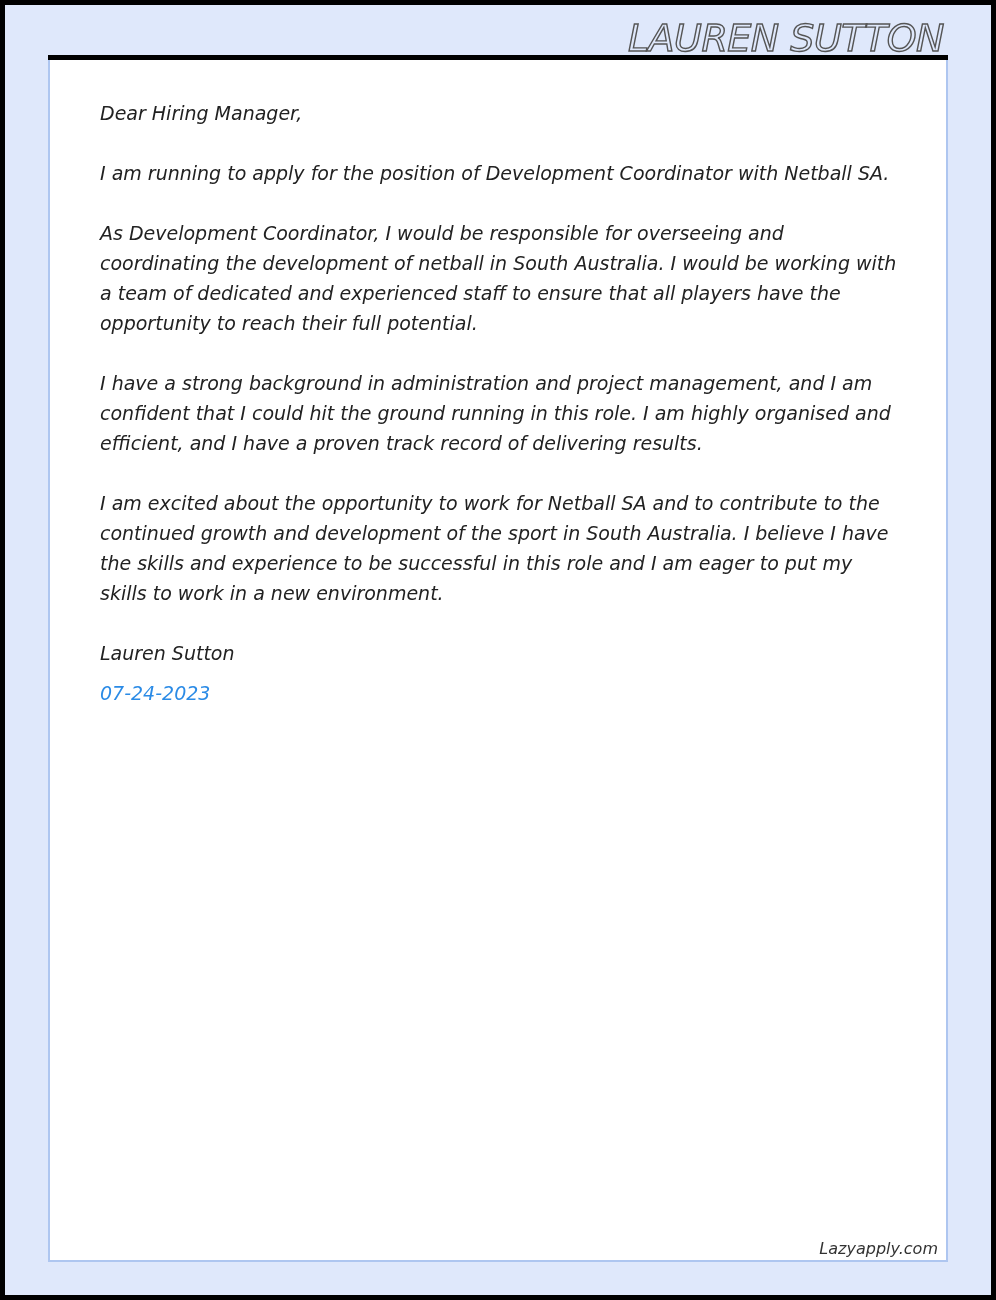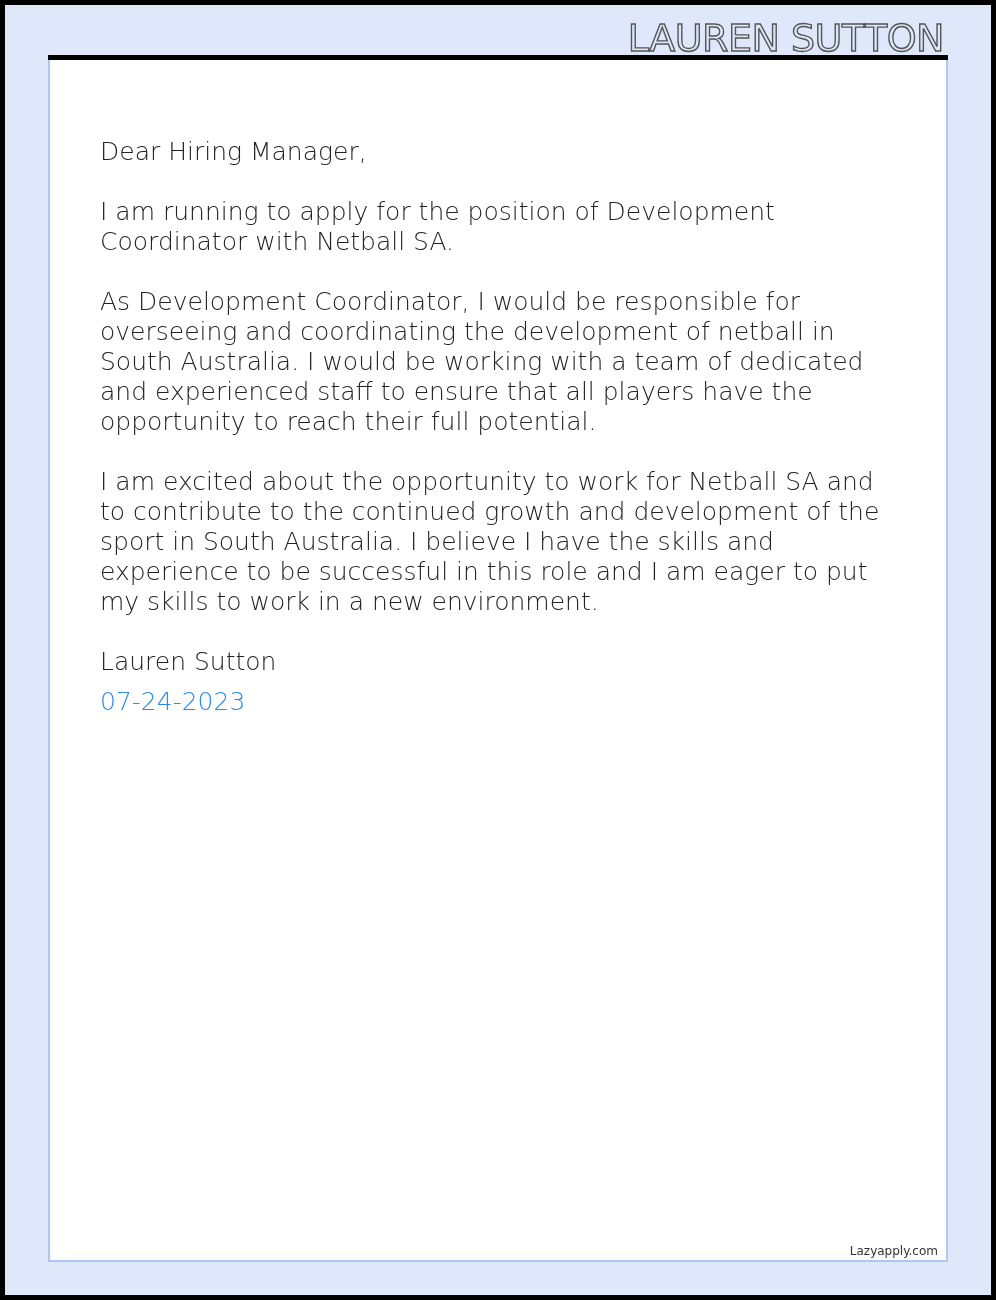--- a/index.html
+++ b/index.html
@@ -7,20 +7,21 @@
       width: 996px; height: 1300px;
       background: #000;
       position: relative;
       overflow: hidden;
       font-family: "DejaVu Sans", "Liberation Sans", sans-serif;
     }
     .frame {
       position: absolute;
       left: 5px; top: 5px; right: 5px; bottom: 5px;
       background: #dfe8fb;
+      font-style: italic;
     }
     .name-header {
       position: absolute;
       right: 47px; top: 14px;
       font-family: "DejaVu Sans", sans-serif;
       font-size: 38px;
       letter-spacing: -0.5px;
       color: #dfe8fb;
       -webkit-text-stroke: 1.4px #555;
       line-height: 1;
@@ -39,50 +40,50 @@
       background: #fff;
       border-left: 2px solid #aec6f0;
       border-right: 2px solid #aec6f0;
       border-bottom: 2px solid #aec6f0;
       box-sizing: content-box;
     }
     .body-text {
       position: absolute;
       left: 50px; top: 38px;
       width: 800px;
-      font-size: 25px;
+      font-size: 19px;
       line-height: 30px;
       color: #222;
       font-weight: 300;
-      margin-top: 39px;
     }
     .body-text p { margin: 0 0 30px 0; }
     .body-text p.sig { margin-bottom: 10px; }
     .date {
       color: #2b8be6;
       margin: 0;
     }
     .footer-brand {
       position: absolute;
       right: 8px; bottom: 2px;
-      font-size: 12px;
+      font-size: 16px;
       color: #333;
     }
   </style>
 </head>
 <body>
 
 <div class="frame">
   <div class="name-header">LAUREN SUTTON</div>
   <div class="rule"></div>
 
   <div class="card">
     <div class="body-text">
       <p>Dear Hiring Manager,</p>
       <p>I am running to apply for the position of Development Coordinator with Netball SA.</p>
       <p>As Development Coordinator, I would be responsible for overseeing and coordinating the development of netball in South Australia. I would be working with a team of dedicated and experienced staff to ensure that all players have the opportunity to reach their full potential.</p>
+      <p>I have a strong background in administration and project management, and I am confident that I could hit the ground running in this role. I am highly organised and efficient, and I have a proven track record of delivering results.</p>
       <p>I am excited about the opportunity to work for Netball SA and to contribute to the continued growth and development of the sport in South Australia. I believe I have the skills and experience to be successful in this role and I am eager to put my skills to work in a new environment.</p>
       <p class="sig">Lauren Sutton</p>
       <p class="date">07-24-2023</p>
     </div>
     <div class="footer-brand">Lazyapply.com</div>
   </div>
 </div>
 
 </body></html>

